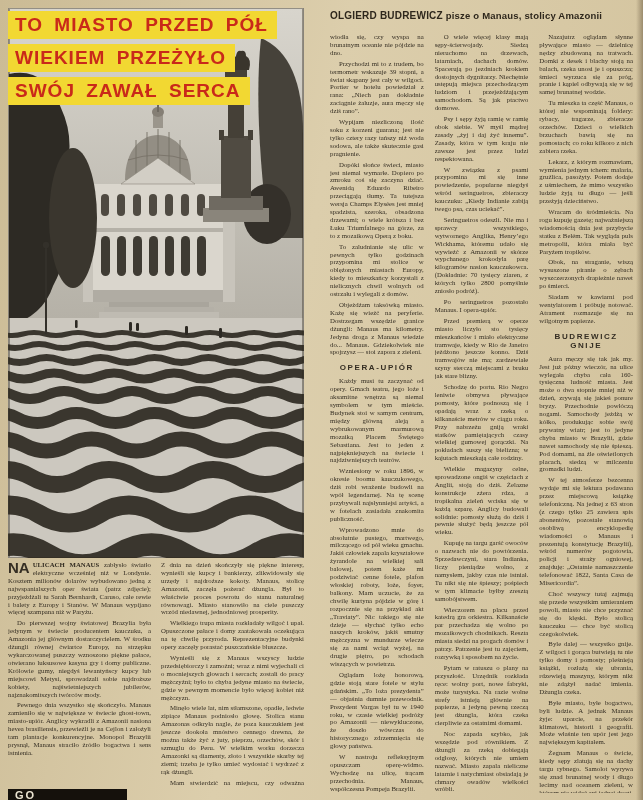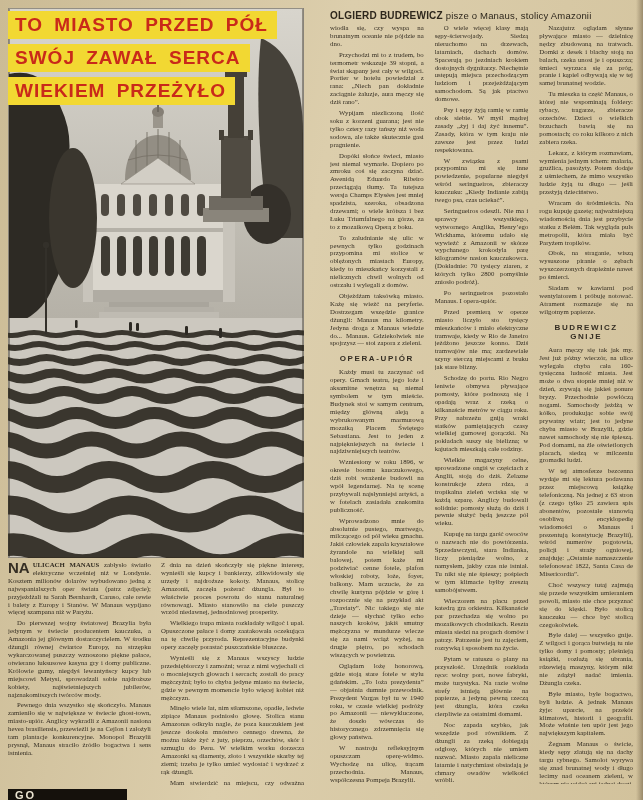--- a/index.html
+++ b/index.html
@@ -23,22 +23,22 @@
   .lead-in{float:left;font-family:"Liberation Sans",sans-serif;font-weight:700;
         font-size:15px;line-height:13px;margin:0 3px 0 0;}
   .lead-bold{font-weight:700;}
   h3{font-family:"Liberation Sans",sans-serif;font-weight:700;font-size:8px;
         letter-spacing:1.6px;text-align:center;margin:7px 0 5px;}
   
   .left-cols{position:absolute;left:8px;top:561px;width:296px;height:227px;display:flex;gap:10px;overflow:hidden;}
   .lcol{width:143px;overflow:hidden;}
   
   .right-block{position:absolute;left:330px;top:10px;width:303px;height:784px;}
-  .byline{font-family:"Liberation Sans",sans-serif;font-weight:400;font-size:9.5px;
-        letter-spacing:.2px;margin-bottom:3px;white-space:nowrap;color:#2e271c;}
+  .byline{font-family:"Liberation Sans",sans-serif;font-weight:700;font-size:9.5px;
+        letter-spacing:.2px;margin-bottom:12px;white-space:nowrap;color:#2e271c;}
   .byline b{font-size:10px;}
   .rcols{display:flex;gap:11px;height:760px;overflow:hidden;}
   .rcol{flex:1;overflow:hidden;}
   
   .footer-bar{position:absolute;left:8px;top:789px;width:112px;height:15px;background:#15110c;
         color:#ece5d2;font-family:"Liberation Sans",sans-serif;font-weight:700;font-size:11px;
         line-height:13px;padding-left:7px;letter-spacing:2px;}
 </style>
 </head>
 <body>
@@ -134,24 +134,24 @@
         <rect x="66" y="312" width="2.6" height="8" rx="1.1"></rect>
       </g>
       <rect x="0.5" y="0.5" width="293" height="549" fill="none" stroke="rgba(45,38,25,.4)"></rect>
     </svg>
 
     <div class="headline">
       <div class="strip">
           <span>TO MIASTO PRZED PÓŁ</span>
         </div>
       <div class="strip">
-          <span>SWÓJ ZAWAŁ SERCA</span>
+          <span>WIEKIEM PRZEŻYŁO</span>
         </div>
       <div class="strip">
-          <span>WIEKIEM PRZEŻYŁO</span>
+          <span>SWÓJ ZAWAŁ SERCA</span>
         </div>
     </div>
   </div>
 
   <div class="left-cols">
     <div class="lcol">
       <p class="p-first"><span class="lead-in">NA</span><b class="lead-bold">ULICACH MANAUS</b> <span>zabłysło światło elektryczne wcześniej niż w Londynie. Kosztem milionów dolarów wybudowano jedną z najwspanialszych oper świata (patrz zdjęcie); przyjeżdżali tu Sarah Bernhardt, Caruso, całe rewie i balety z Europy i Stanów. W Manaus wypijano więcej szampana niż w Paryżu.</span></p>
       <p>Do pierwszej wojny światowej Brazylia była jedynym w świecie producentem kauczuku, a Amazonia jej głównym dostarczycielem. W środku dżungli równej ćwiartce Europy, na strzępku wykarczowanej puszczy wznoszono piękne pałace, otwierano luksusowe kasyna gry i domy publiczne. Królowie gumy, niegdyś lewantyńscy kupcy lub miejscowi Metysi, sprowadzali sobie najdroższe kobiety, najświetniejszych jubilerów, najznakomitszych twórców mody.</p>
       <p>Pewnego dnia wszystko się skończyło. Manaus zamieniło się w największe w świecie ghost-town, miasto-upiór. Anglicy wykradli z Amazonii nasiona hevea brasiliensis, przewieźli je na Cejlon i założyli tam plantacje konkurencyjne. Monopol Brazylii prysnął, Manaus straciło źródło bogactwa i sens istnienia.</p>
     </div>

